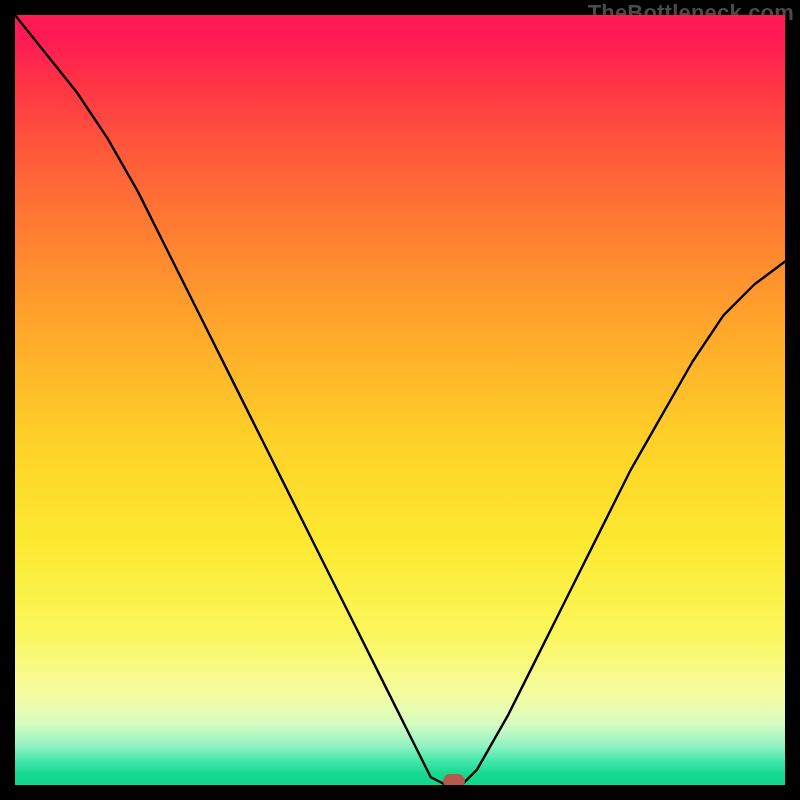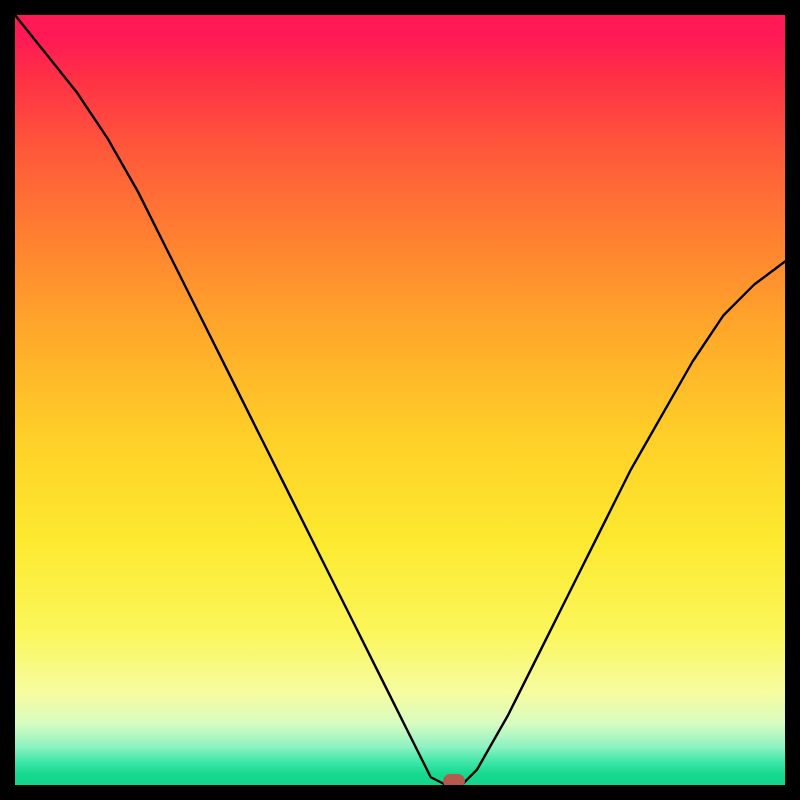--- a/index.html
+++ b/index.html
@@ -66,20 +66,21 @@
     height: 14px;
     border-radius: 7px;
     transform: translate(-50%, -50%);
   }
 </style>
 </head>
 <body>
 
 <div class="frame">
 
+  <div class="watermark">TheBottleneck.com</div>
 
   <div class="plot-area">
     <div class="gradient-bg"></div>
 
     <svg class="curve-layer" viewBox="0 0 770 770" preserveAspectRatio="none">
       <path fill="none" stroke="#000" stroke-width="2.4" stroke-linejoin="round" stroke-linecap="round" d="M0.0 0.0 L30.8 38.5 L61.6 77.0 L92.4 123.2 L123.2 177.1 L154.0 238.7 L184.8 300.3 L215.6 361.9 L246.4 423.5 L277.2 485.1 L308.0 546.7 L338.8 608.3 L369.6 669.9 L400.4 731.5 L415.8 762.3 L431.2 770.0 L446.6 770.0 L462.0 754.6 L492.8 700.7 L523.6 639.1 L554.4 577.5 L585.2 515.9 L616.0 454.3 L646.8 400.4 L677.6 346.5 L708.4 300.3 L739.2 269.5 L770.0 246.4"></path>
     </svg>
 
     <div class="marker" style="left: 438.9px; top: 766.15px; background: rgb(182, 89, 79);"></div>
   </div>

